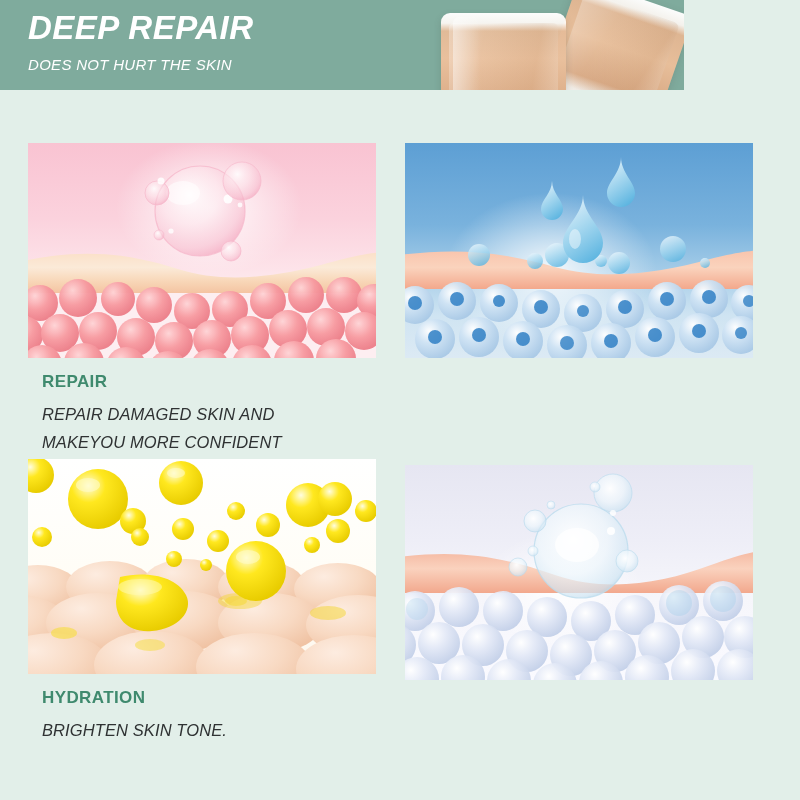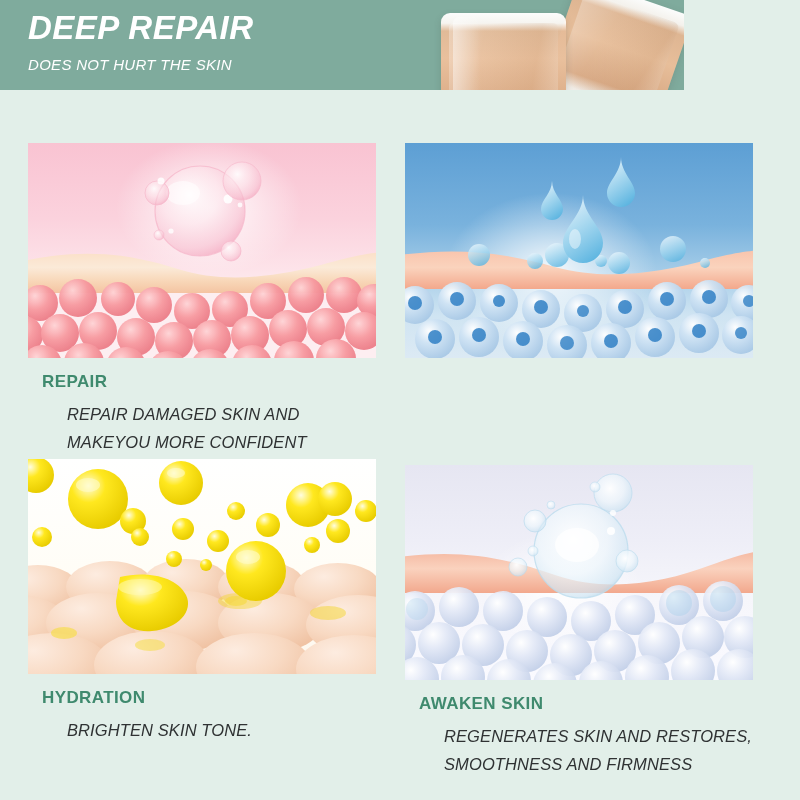--- a/index.html
+++ b/index.html
@@ -168,21 +168,20 @@
   }
   .cap-body {
     margin-top: 8px;
     font-size: 16.5px;
     font-style: italic;
     font-weight: normal;
     color: #2f3233;
     line-height: 28px;
     letter-spacing: 0.1px;
     white-space: pre-line;
-    margin-left: 25px;
   }
 
   
   .p1-bg {
     position:absolute; inset:0;
     background:
       radial-gradient(ellipse 150px 110px at 52% 30%, rgba(255,255,255,0.95) 0%, rgba(255,255,255,0.0) 62%),
       linear-gradient(180deg,#f9c3d2 0%, #fbd2dd 35%, #fde4ea 60%, #fdeef1 70%, #fdeef1 100%);
   }
 
@@ -541,20 +540,15 @@
         <circle cx="190" cy="22" r="5" fill="url(#bubbleClear)" stroke="#bcdcee" stroke-width="0.8" stroke-opacity="0.7"></circle>
         <circle cx="130" cy="56" r="11" fill="url(#bubbleClear)" stroke="#bcdcee" stroke-width="1" stroke-opacity="0.7"></circle>
         <circle cx="146" cy="40" r="4" fill="url(#bubbleClear)" stroke="#bcdcee" stroke-width="0.8" stroke-opacity="0.7"></circle>
         <circle cx="208" cy="48" r="3" fill="#ffffff" opacity="0.8"></circle>
         <circle cx="128" cy="86" r="5" fill="url(#bubbleClear)" stroke="#bcdcee" stroke-width="0.8" stroke-opacity="0.7"></circle>
         <circle cx="113" cy="102" r="9" fill="url(#bubbleClear)" stroke="#bcdcee" stroke-width="0.9" stroke-opacity="0.7"></circle>
         <circle cx="222" cy="96" r="11" fill="url(#bubbleClear)" stroke="#bcdcee" stroke-width="0.9" stroke-opacity="0.7"></circle>
       </svg>
     </div>
 
-    <div class="caption">
-      <div class="cap-title">AWAKEN SKIN</div>
-      <div class="cap-body">REGENERATES SKIN AND RESTORES,
-SMOOTHNESS AND FIRMNESS</div>
-    </div>
   </div>
 
 </div>
 
 </body></html>

